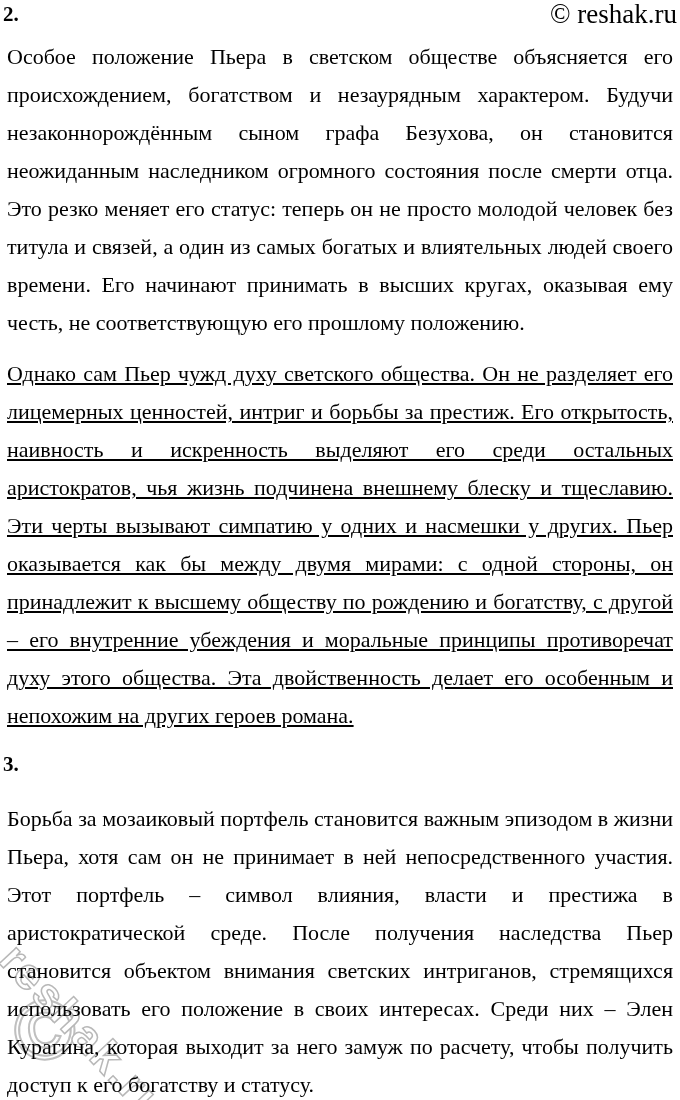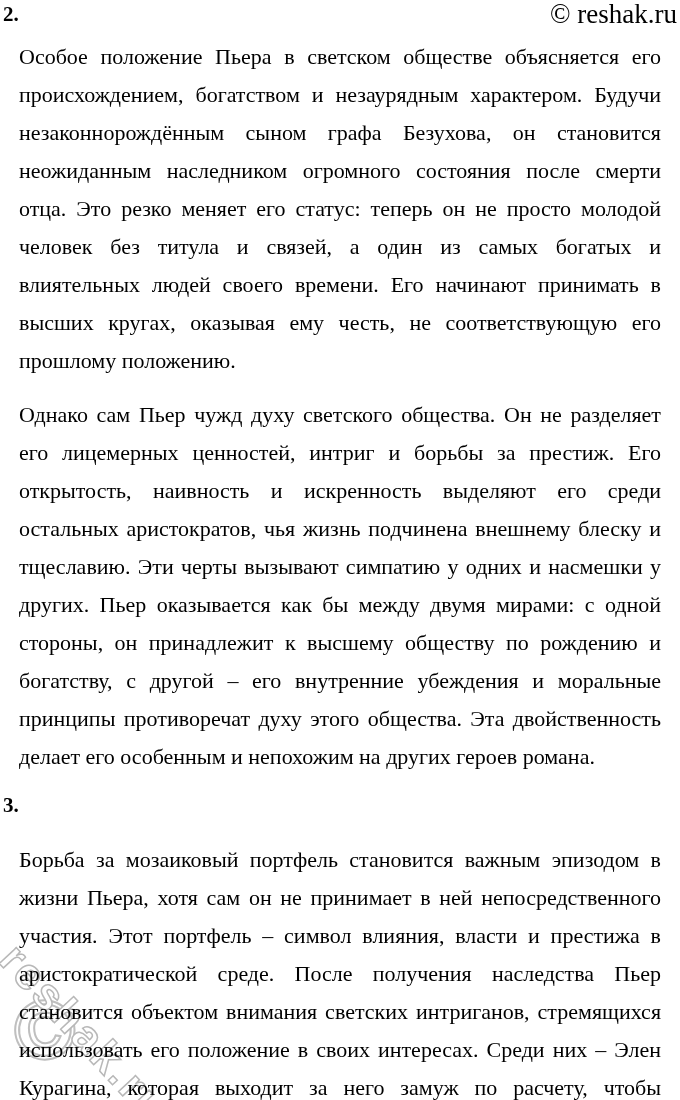--- a/index.html
+++ b/index.html
@@ -34,27 +34,27 @@
     font-weight: bold;
     font-size: 21px;
     line-height: 24px;
   }
   .site-credit {
     font-size: 27px;
     line-height: 24px;
     font-weight: normal;
   }
   p.para {
-    margin: 16px;
+    margin: 4px;
     text-align: justify;
     position: relative;
     z-index: 2;
   }
   #p1 { margin-top: 12px; }
-  #p2 { margin-top: 13px; }
+  #p2 { margin-top: 13px; text-decoration: underline; }
   .heading-3 {
     margin-top: 17px;
     position: relative;
     z-index: 2;
   }
   #p3 { margin-top: 24px; }
   .watermark {
     position: absolute;
     left: 0;
     top: 0;

